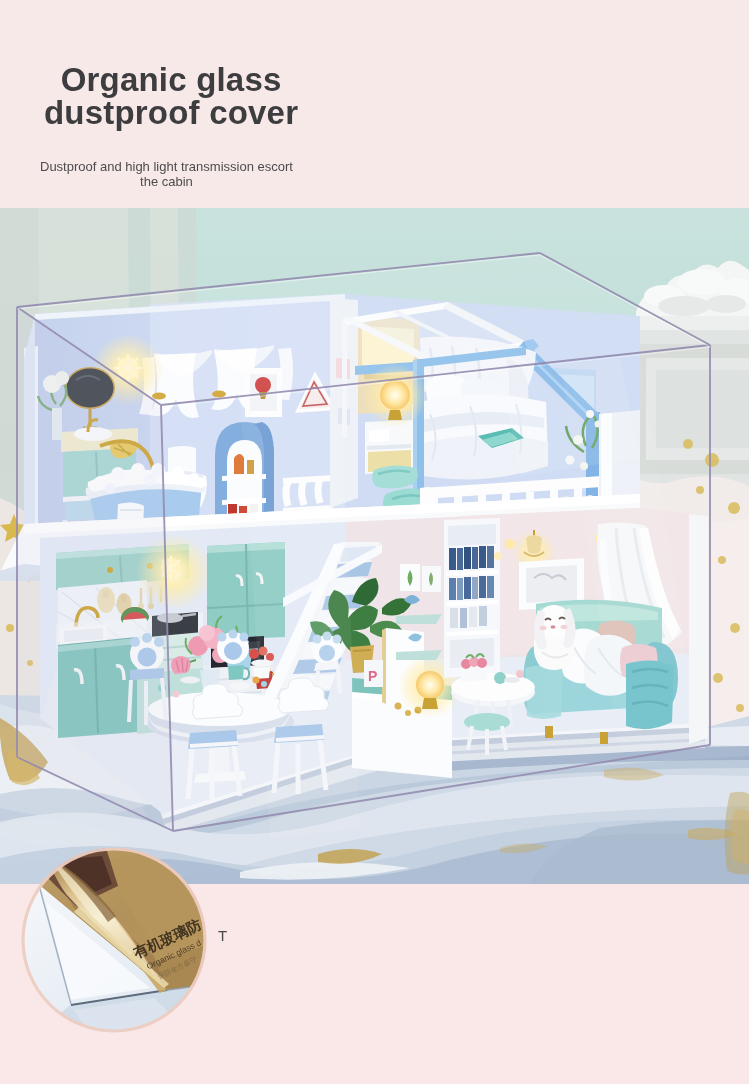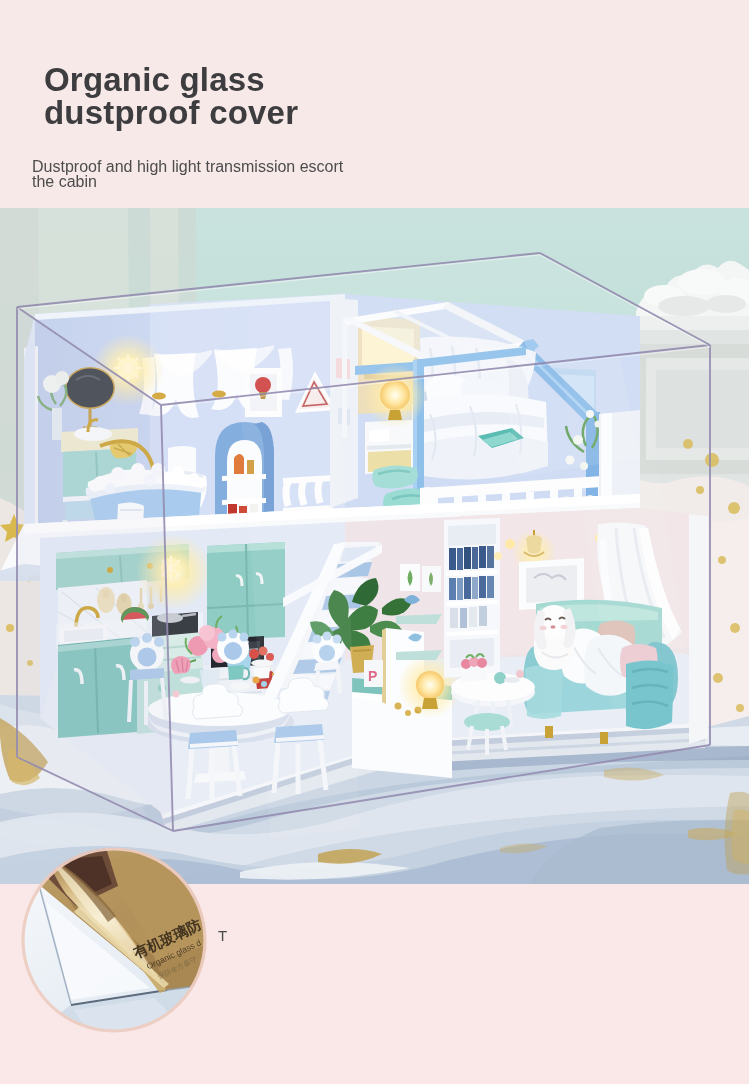--- a/index.html
+++ b/index.html
@@ -1,27 +1,27 @@
 <!DOCTYPE html>
 <html><head>
 <meta charset="utf-8">
 <style>
 html,body{margin:0;padding:0;background:#f8e9e9;width:749px;height:1084px;overflow:hidden;
 font-family:"Liberation Sans",sans-serif;}
-.abs{position:absolute;}
+.abs{position:absolute;text-align:center;}
 </style>
 </head>
 <body>
 <div style="position:relative;width:749px;height:1084px;">
 
 <div class="abs" style="left:0;top:0;width:749px;height:208px;background:#f8e9e9;"></div>
 
 <div class="abs" style="left:44px;top:63px;font-size:33px;font-weight:bold;color:#3d3d3f;line-height:33px;letter-spacing:0.2px;">Organic glass<br>dustproof cover</div>
 
-<div class="abs" style="left:32px;top:159px;font-size:16px;color:#4c4c4c;line-height:15px;">Dustproof and high light transmission escort<br>the cabin</div>
+<div class="abs" style="left:40px;top:159px;font-size:13px;color:#4c4c4c;line-height:15px;">Dustproof and high light transmission escort<br>the cabin</div>
 
 <div class="abs" style="left:0;top:208px;width:749px;height:676px;">
 <svg width="749" height="676" viewBox="0 0 749 676" xmlns="http://www.w3.org/2000/svg">
 <defs>
 <linearGradient id="mint" x1="0" y1="0" x2="0" y2="1">
  <stop offset="0" stop-color="#c9e2dd"></stop>
             <stop offset="0.55" stop-color="#bdded8"></stop>
             <stop offset="1" stop-color="#d2e5e1"></stop>
 </linearGradient>
 <radialGradient id="glow" cx="0.5" cy="0.5" r="0.5">

